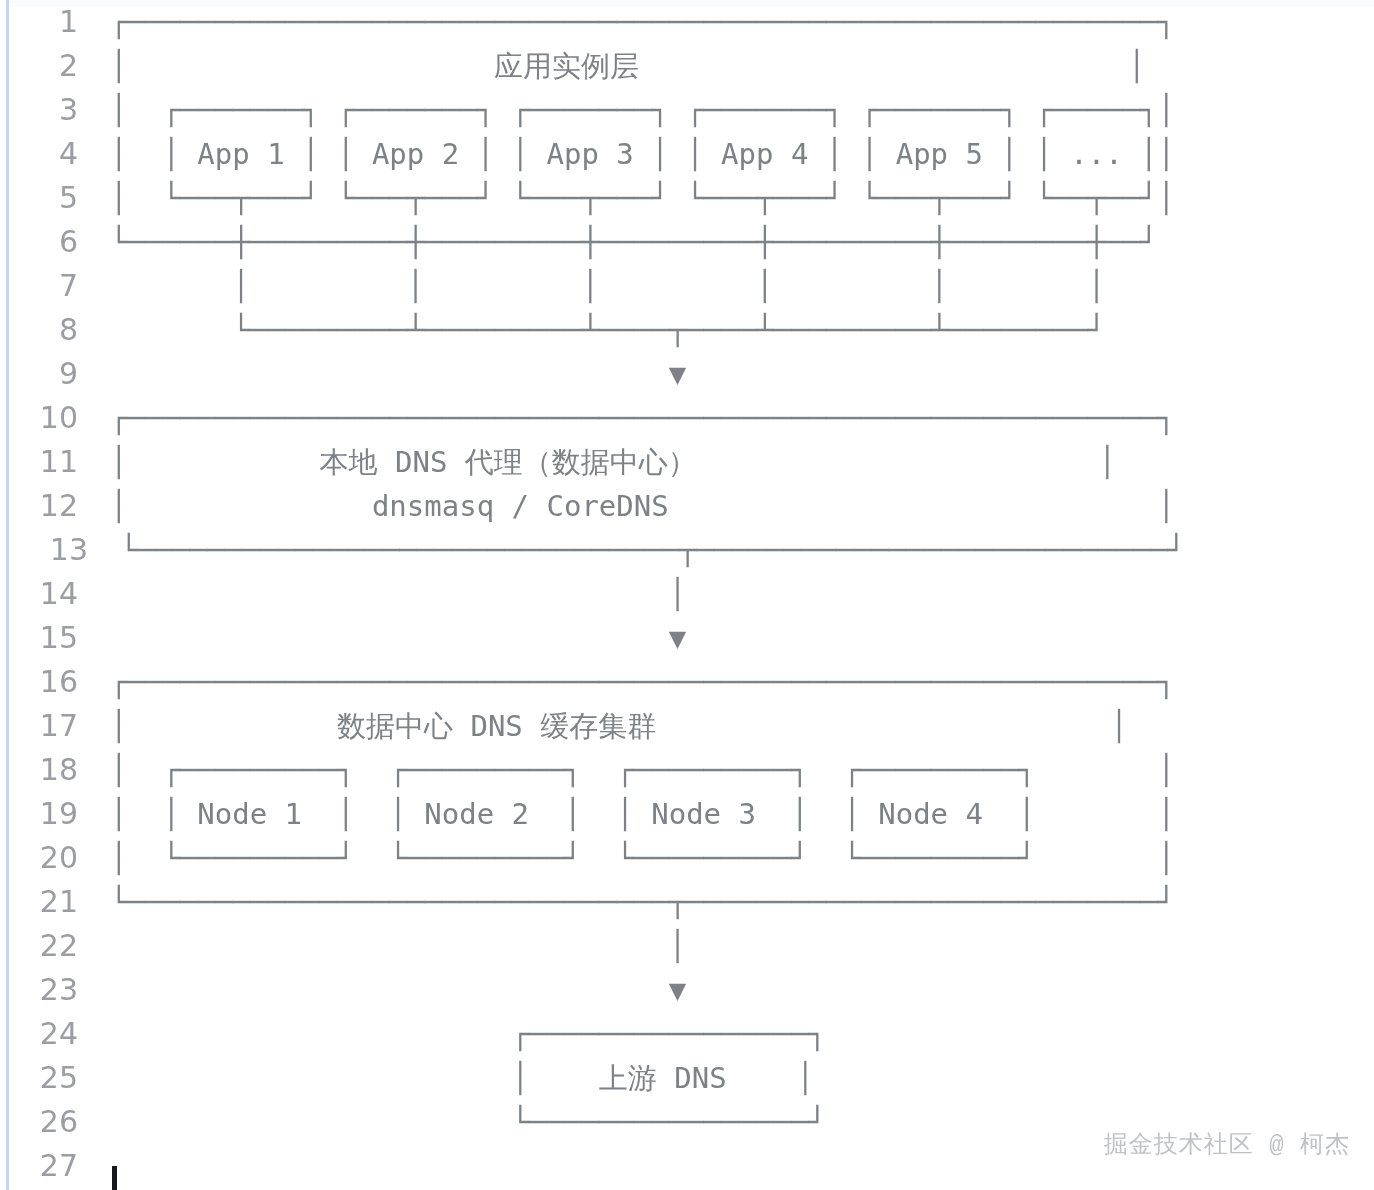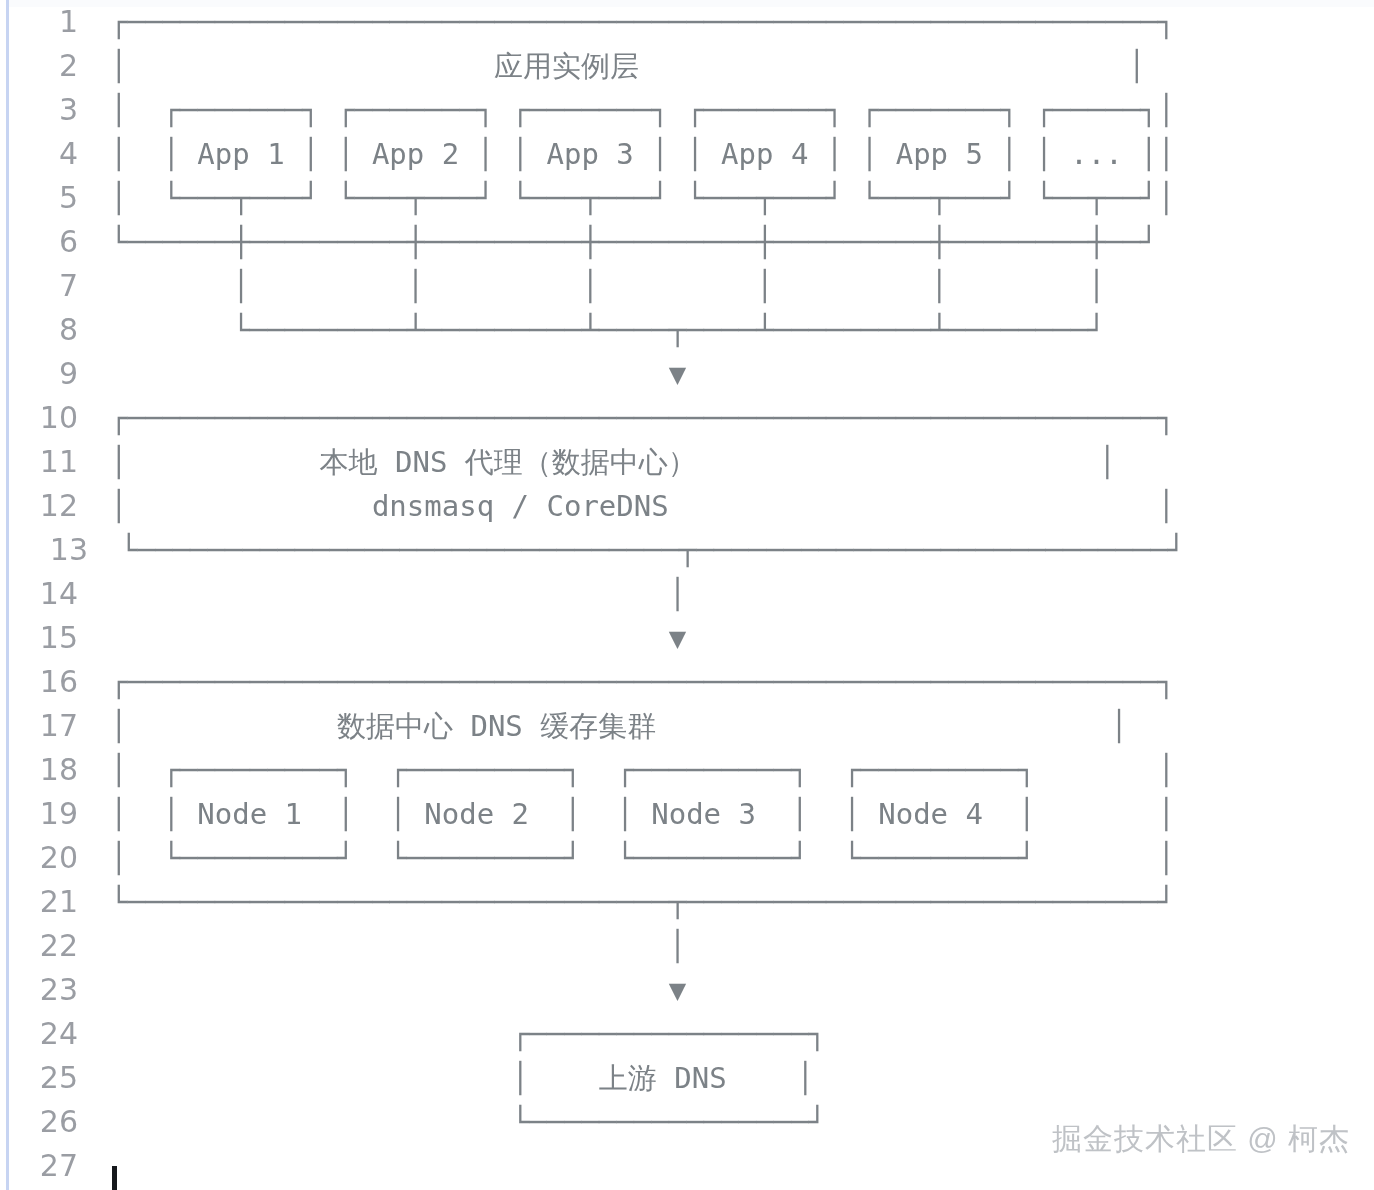--- a/index.html
+++ b/index.html
@@ -87,22 +87,22 @@
     height: 32px;
     background: #16191d;
   }
 
   
   #watermark {
     position: absolute;
     right: 24px;
     bottom: 30px;
     color: #bfc2c6;
-    font-family: Liberation Sans, sans-serif;
-    font-size: 30px;
+    font-family: Liberation Mono, monospace;
+    font-size: 24px;
     letter-spacing: 1px;
     white-space: nowrap;
     user-select: none;
   }
 </style>
 </head>
 <body>
 
 <div id="editor">
 

